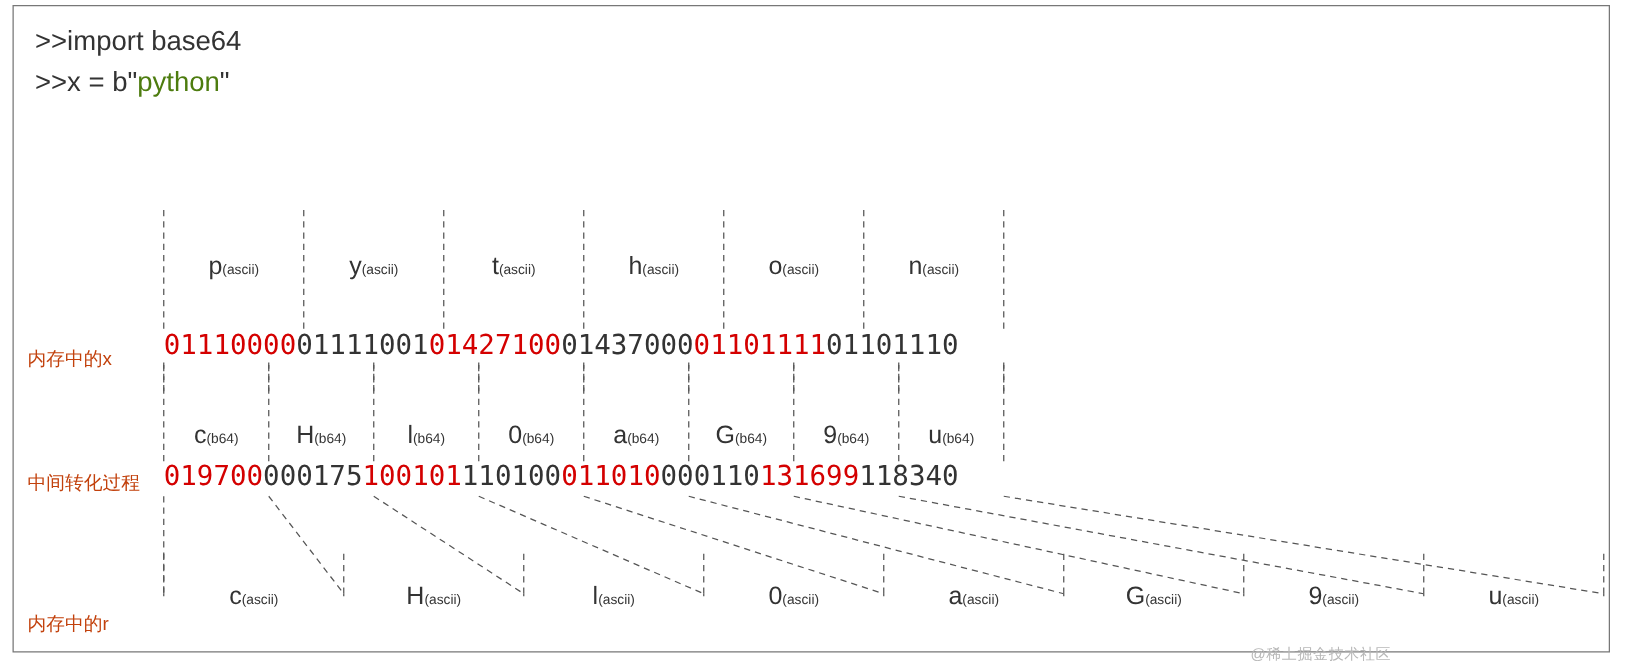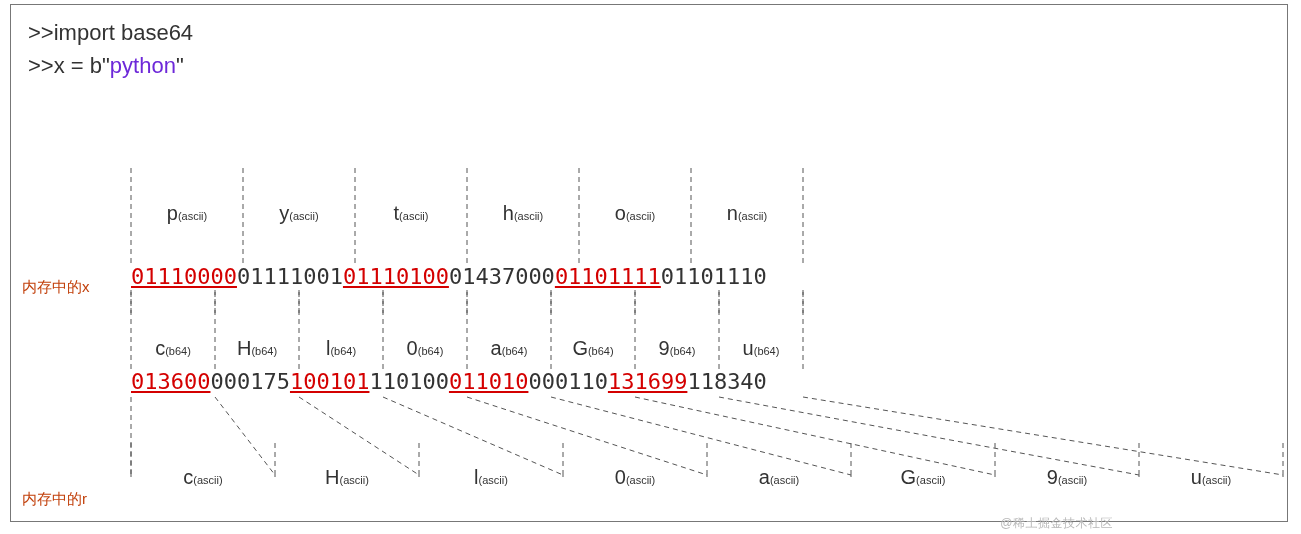--- a/index.html
+++ b/index.html
@@ -24,29 +24,29 @@
 }
 .code {
   position: absolute;
   left: 28px;
   top: 16px;
   font-size: 22px;
   color: #333;
   line-height: 1.5;
   font-weight: 300;
 }
-.code .hl { color: #6d28d9; }
+.code .hl { color: #4d7c0f; }
 .label {
   position: absolute;
   font-size: 15px;
   color: #c2410c;
 }
 .mono { font-family: "Menlo","Consolas",monospace; letter-spacing: 0; }
 .bits { position:absolute; white-space:nowrap; font-size:22px; color:#333; }
-.bits span.red { color:#d40000;text-decoration:underline; }
+.bits span.red { color:#d40000; }
 .cellrow { position:absolute; white-space:nowrap; font-size:20px; color:#333;margin-top:19px; }
 .cell { display:inline-block; text-align:center; }
 .cell small { font-size:11px; vertical-align: baseline; }
 .svgLayer { position:absolute; left:0; top:0; pointer-events:none; }
 .watermark {
   position:absolute; right:6px; bottom:2px;
   font-size:12px; color:#b8b8b8; letter-spacing:0.5px;
 }
 </style>
 </head>
@@ -56,29 +56,30 @@
   <div class="frame"></div>
 
   <div class="code">
     <div>&gt;&gt;import base64</div>
     <div>
       <span>&gt;&gt;x = b"</span><span class="hl">python</span><span>"</span>
     </div>
   </div>
 
   <div class="label" style="left:22px; top:278px;">内存中的x</div>
+  <div class="label" style="left:22px; top:377px; width:90px;">中间转化过程</div>
   <div class="label" style="left:22px; top:490px;">内存中的r</div>
 
   <div class="cellrow" id="asciiTop" style="left: 131px; top: 183px;"><span class="cell" style="width: 112px;">p<small>(ascii)</small></span><span class="cell" style="width: 112px;">y<small>(ascii)</small></span><span class="cell" style="width: 112px;">t<small>(ascii)</small></span><span class="cell" style="width: 112px;">h<small>(ascii)</small></span><span class="cell" style="width: 112px;">o<small>(ascii)</small></span><span class="cell" style="width: 112px;">n<small>(ascii)</small></span></div>
 
-  <div class="bits mono" id="bitsX" style="left: 131px; top: 264px;"><span class="red">01110000</span><span>01111001</span><span class="red">01110100</span><span>01437000</span><span class="red">01101111</span><span>01101110</span></div>
+  <div class="bits mono" id="bitsX" style="left: 131px; top: 264px;"><span class="red">01110000</span><span>01111001</span><span class="red">01427100</span><span>01437000</span><span class="red">01101111</span><span>01101110</span></div>
 
   <div class="cellrow" id="b64Head" style="left: 131px; top: 318px;"><span class="cell" style="width: 84px;">c<small>(b64)</small></span><span class="cell" style="width: 84px;">H<small>(b64)</small></span><span class="cell" style="width: 84px;">l<small>(b64)</small></span><span class="cell" style="width: 84px;">0<small>(b64)</small></span><span class="cell" style="width: 84px;">a<small>(b64)</small></span><span class="cell" style="width: 84px;">G<small>(b64)</small></span><span class="cell" style="width: 84px;">9<small>(b64)</small></span><span class="cell" style="width: 84px;">u<small>(b64)</small></span></div>
 
-  <div class="bits mono" id="bitsMid" style="left: 131px; top: 369px;"><span class="red">013600</span><span>000175</span><span class="red">100101</span><span>110100</span><span class="red">011010</span><span>000110</span><span class="red">131699</span><span>118340</span></div>
+  <div class="bits mono" id="bitsMid" style="left: 131px; top: 369px;"><span class="red">019700</span><span>000175</span><span class="red">100101</span><span>110100</span><span class="red">011010</span><span>000110</span><span class="red">131699</span><span>118340</span></div>
 
   <div class="cellrow" id="asciiBot" style="left: 131px; top: 447px;"><span class="cell" style="width: 144px;">c<small>(ascii)</small></span><span class="cell" style="width: 144px;">H<small>(ascii)</small></span><span class="cell" style="width: 144px;">l<small>(ascii)</small></span><span class="cell" style="width: 144px;">0<small>(ascii)</small></span><span class="cell" style="width: 144px;">a<small>(ascii)</small></span><span class="cell" style="width: 144px;">G<small>(ascii)</small></span><span class="cell" style="width: 144px;">9<small>(ascii)</small></span><span class="cell" style="width: 144px;">u<small>(ascii)</small></span></div>
 
 
   <svg class="svgLayer" id="svg" width="1301" height="534">
       <line x1="131" y1="168" x2="131" y2="264" stroke="#555" stroke-width="1" stroke-dasharray="5 4"></line>
       <line x1="243" y1="168" x2="243" y2="264" stroke="#555" stroke-width="1" stroke-dasharray="5 4"></line>
       <line x1="355" y1="168" x2="355" y2="264" stroke="#555" stroke-width="1" stroke-dasharray="5 4"></line>
       <line x1="467" y1="168" x2="467" y2="264" stroke="#555" stroke-width="1" stroke-dasharray="5 4"></line>
       <line x1="579" y1="168" x2="579" y2="264" stroke="#555" stroke-width="1" stroke-dasharray="5 4"></line>

